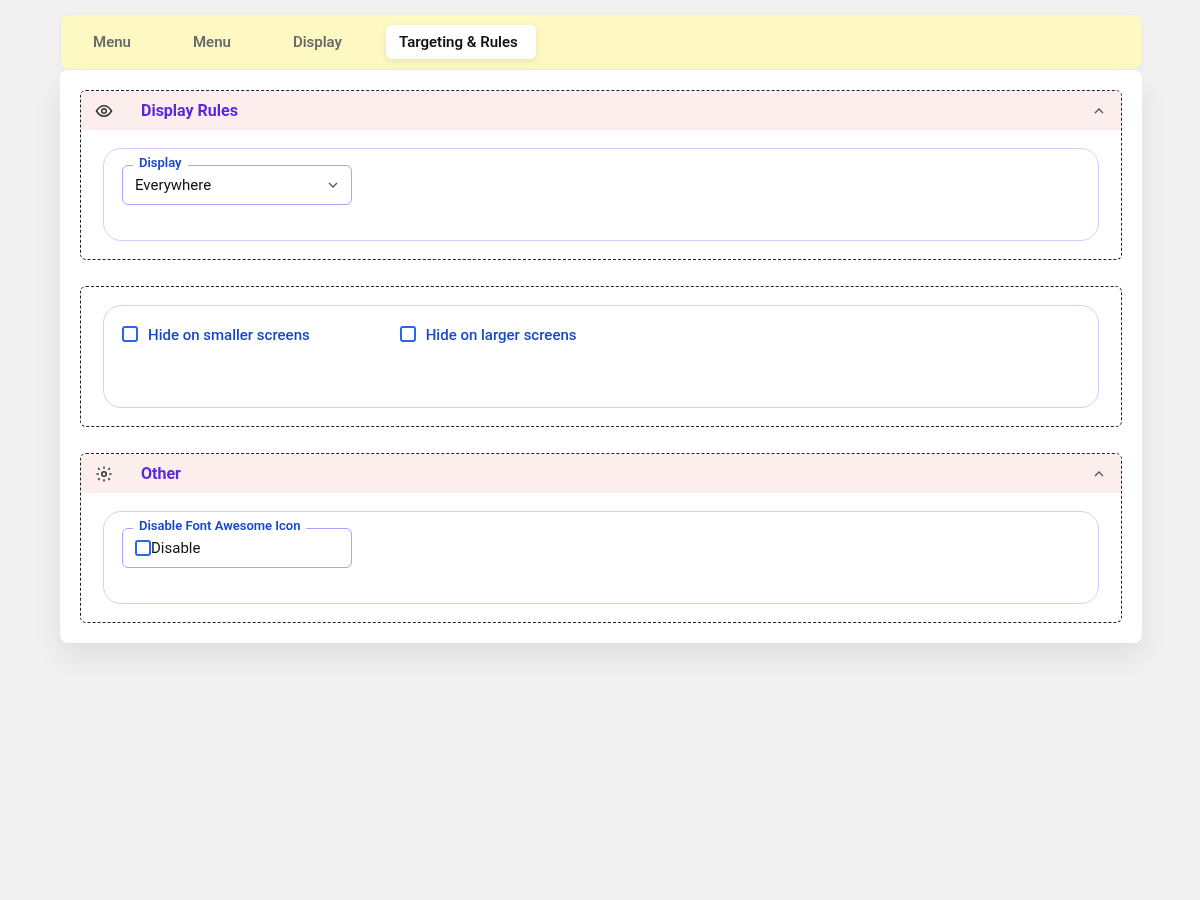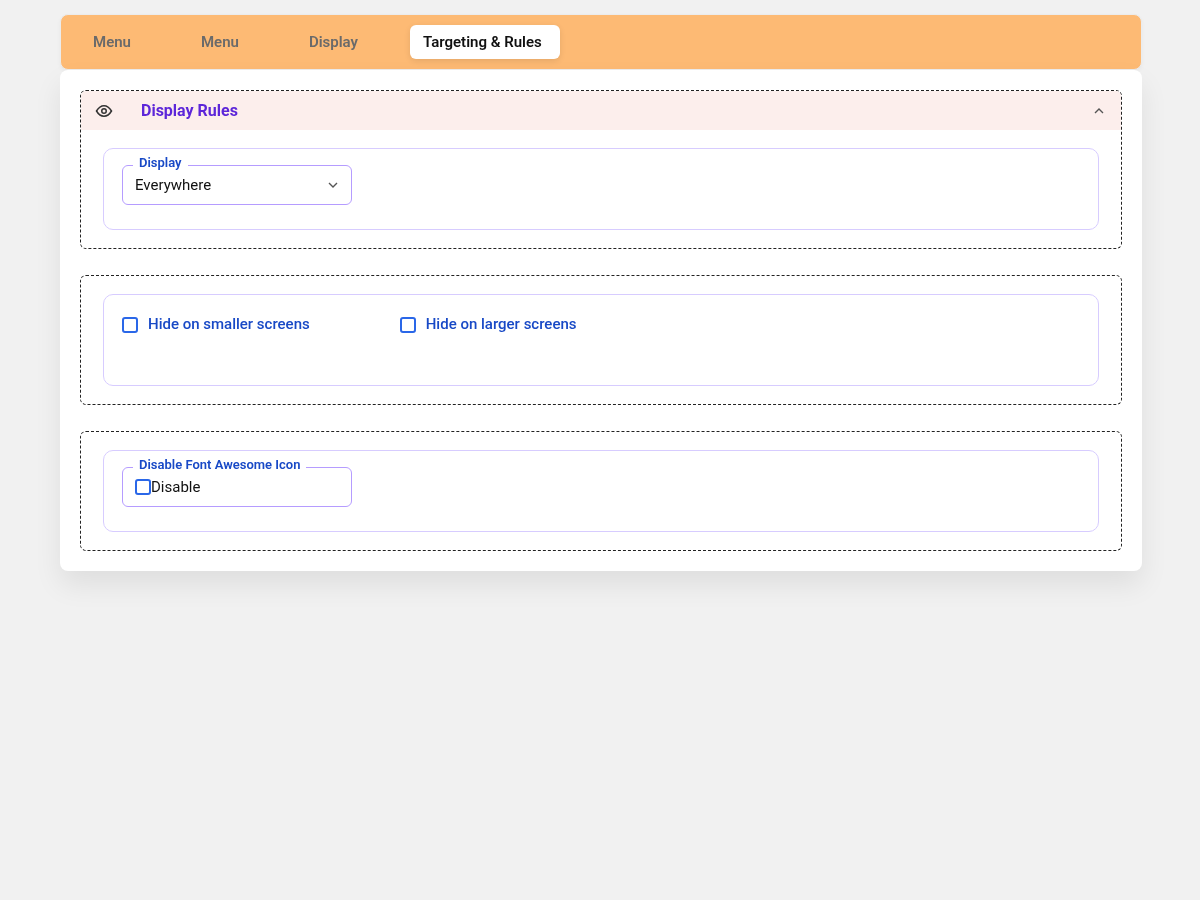--- a/index.html
+++ b/index.html
@@ -11,26 +11,26 @@
     overflow: hidden;
     color: #222;
   }
 
   .canvas {
     padding: 14px 58px 0 60px;
   }
 
   
   .tabs-bar {
-    background: #fdba74;
+    background: #fef9c3;
     border: 1px solid #ececec;
     border-radius: 8px;
     padding: 10px 14px;
     display: flex;
-    gap: 34px;
+    gap: 26px;
     align-items: center;
     box-shadow: 0 2px 4px rgba(0,0,0,0.04);
   }
   .tab {
     padding: 8px 18px;
     border-radius: 6px;
     font-size: 15px;
     font-weight: 600;
     color: #6a6a6a;
     cursor: pointer;
@@ -87,22 +87,22 @@
   }
 
   .section-body {
     padding: 18px 22px;
   }
 
   
   .field-box {
     position: relative;
     border: 1px solid #d7ccff;
-    border-radius: 10px;
-    padding: 16px 18px 24px;
+    border-radius: 18px;
+    padding: 16px 18px 35px;
   }
 
   
   .select {
     position: relative;
     border: 1px solid #b59cff;
     border-radius: 6px;
     width: 230px;
     height: 40px;
     display: flex;
@@ -133,21 +133,21 @@
 
   
   .check-row {
     display: flex;
     gap: 90px;
     align-items: center;
     padding: 4px 0 28px 0;
   }
   .check {
     display: flex;
-    align-items: flex-end;
+    align-items: flex-start;
     gap: 10px;
     cursor: pointer;
   }
   .check .box {
     width: 16px; height: 16px;
     border: 2px solid #2a67e8;
     border-radius: 3px;
     background: #fff;
     flex: none;
   }
@@ -248,20 +248,34 @@
             <div class="check">
               <span class="box"></span>
               <span class="label">Hide on larger screens</span>
             </div>
           </div>
         </div>
       </div>
     </div>
 
     <div class="section">
+      <div class="section-header">
+        <span class="icon">
+          <svg viewBox="0 0 24 24" width="18" height="18" fill="none" stroke="currentColor" stroke-width="2">
+            <circle cx="12" cy="12" r="3"></circle>
+            <path d="M12 2v3M12 19v3M4.2 4.2l2.1 2.1M17.7 17.7l2.1 2.1M2 12h3M19 12h3M4.2 19.8l2.1-2.1M17.7 6.3l2.1-2.1"></path>
+          </svg>
+        </span>
+        <span class="title">Other</span>
+        <span class="chev">
+          <svg viewBox="0 0 24 24" width="16" height="16" fill="none" stroke="currentColor" stroke-width="2">
+              <path d="M6 15l6-6 6 6"></path>
+            </svg>
+        </span>
+      </div>
       <div class="section-body">
         <div class="field-box">
           <div class="disable-box" data-label-text="Disable Font Awesome Icon">
             <span class="box"></span>
             <span class="txt">Disable</span>
           </div>
         </div>
       </div>
     </div>
 

